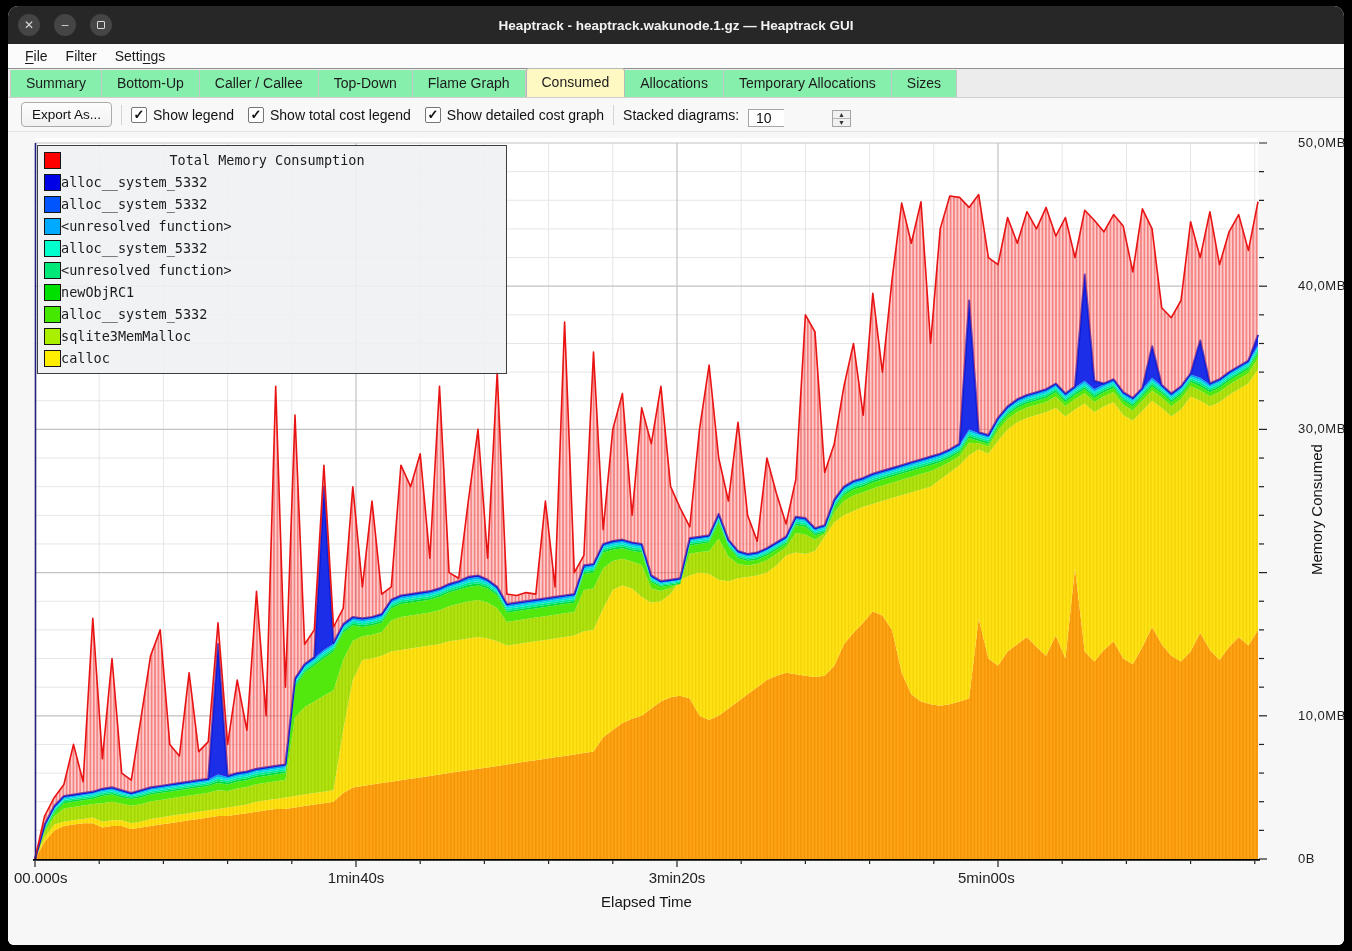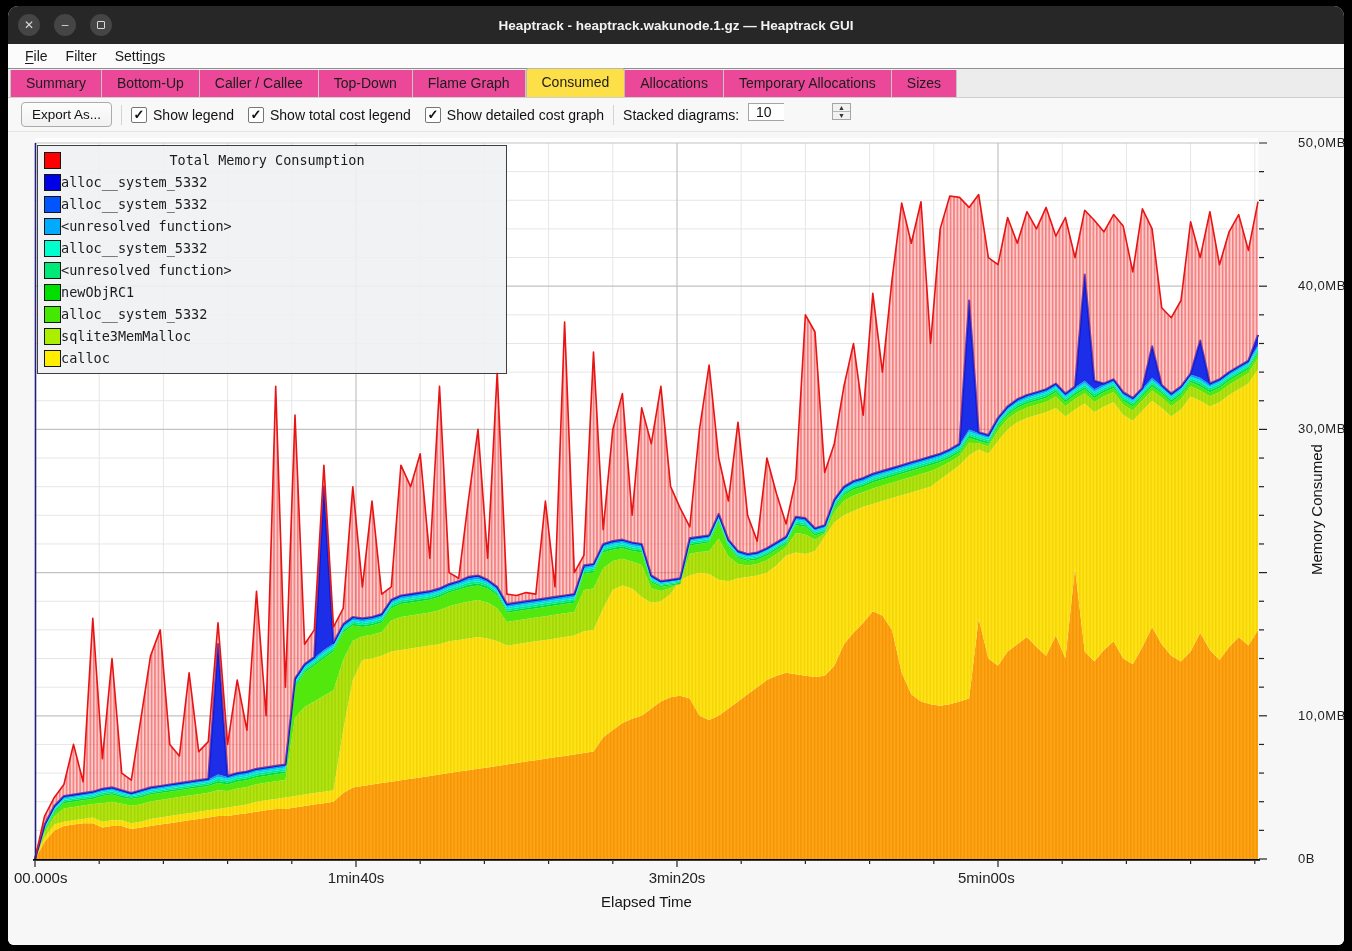--- a/index.html
+++ b/index.html
@@ -20,35 +20,35 @@
            font-weight:bold; font-size:13.5px; pointer-events:none; }
   
   .menubar { height:25px; background:#fbfbfb; display:flex; align-items:center;
              padding-left:8px; border-bottom:1px solid #8f8f8f; flex:none; }
   .menuitem { padding:2px 9px; font-size:14px; color:#1a1a1a;text-align:right; }
   .menuitem u { text-decoration:underline; text-underline-offset:2px; }
   
   .tabbar { height:29px; background:#ececec; display:flex; align-items:flex-end;
             border-bottom:1px solid #cfcfcf; flex:none; padding-left:2px; }
   .tab { padding:5px 15px 6px 15px; font-size:14px; color:#1c1c1c;
-         border-right:1px solid #c6c6c6; background:#ec4899; height:27px; }
+         border-right:1px solid #c6c6c6; background:#86efac; height:27px; }
   .tab:first-child { border-left:1px solid #c6c6c6; }
-  .tab.active { background:#fde047; border:1px solid #b9b9b9; border-bottom:none;
+  .tab.active { background:#fef9c3; border:1px solid #b9b9b9; border-bottom:none;
                 height:29px; border-radius:3px 3px 0 0; }
   
   .toolbar { height:34px; background:#f8f8f8; display:flex; align-items:center;
              gap:9px; padding-left:13px; flex:none; border-bottom:1px solid #e4e4e4; }
   .btn { font-size:13.5px; color:#111; padding:4px 10px; border:1px solid #ababab;
          border-radius:4px; background:linear-gradient(#fdfdfd,#f1f1f1); }
   .vsep { width:1px; height:20px; background:#d4d4d4; }
   .cb { display:flex; align-items:center; gap:6px; font-size:14px; color:#111; }
   .cbbox { width:16px; height:16px; border:1px solid #767676; border-radius:2px;
            background:#fff; display:flex; align-items:center; justify-content:center;
            font-size:13px; font-weight:bold; color:#111; line-height:1; }
-  .spinwrap { display:flex; align-items:flex-start; height:24px;gap:48px; }
+  .spinwrap { display:flex; align-items:flex-end; height:24px;gap:48px; }
   .spinfield { width:36px; border:1px solid #a5a5a5; border-right:none; background:#fff;
                font-size:14px; color:#111; display:flex; align-items:center; padding-left:7px; }
   .spinbtns { width:19px; border:1px solid #a5a5a5; background:#f1f1f1;
               display:flex; flex-direction:column; }
   .spinbtns > div { flex:1; display:flex; align-items:center; justify-content:center;
                     font-size:7px; color:#333; }
   .spinbtns > div:first-child { border-bottom:1px solid #b5b5b5; }
   
   .content { position:relative; flex:1; background:#f7f7f7; }
   #chart-svg { position:absolute; left:0; top:0; }

